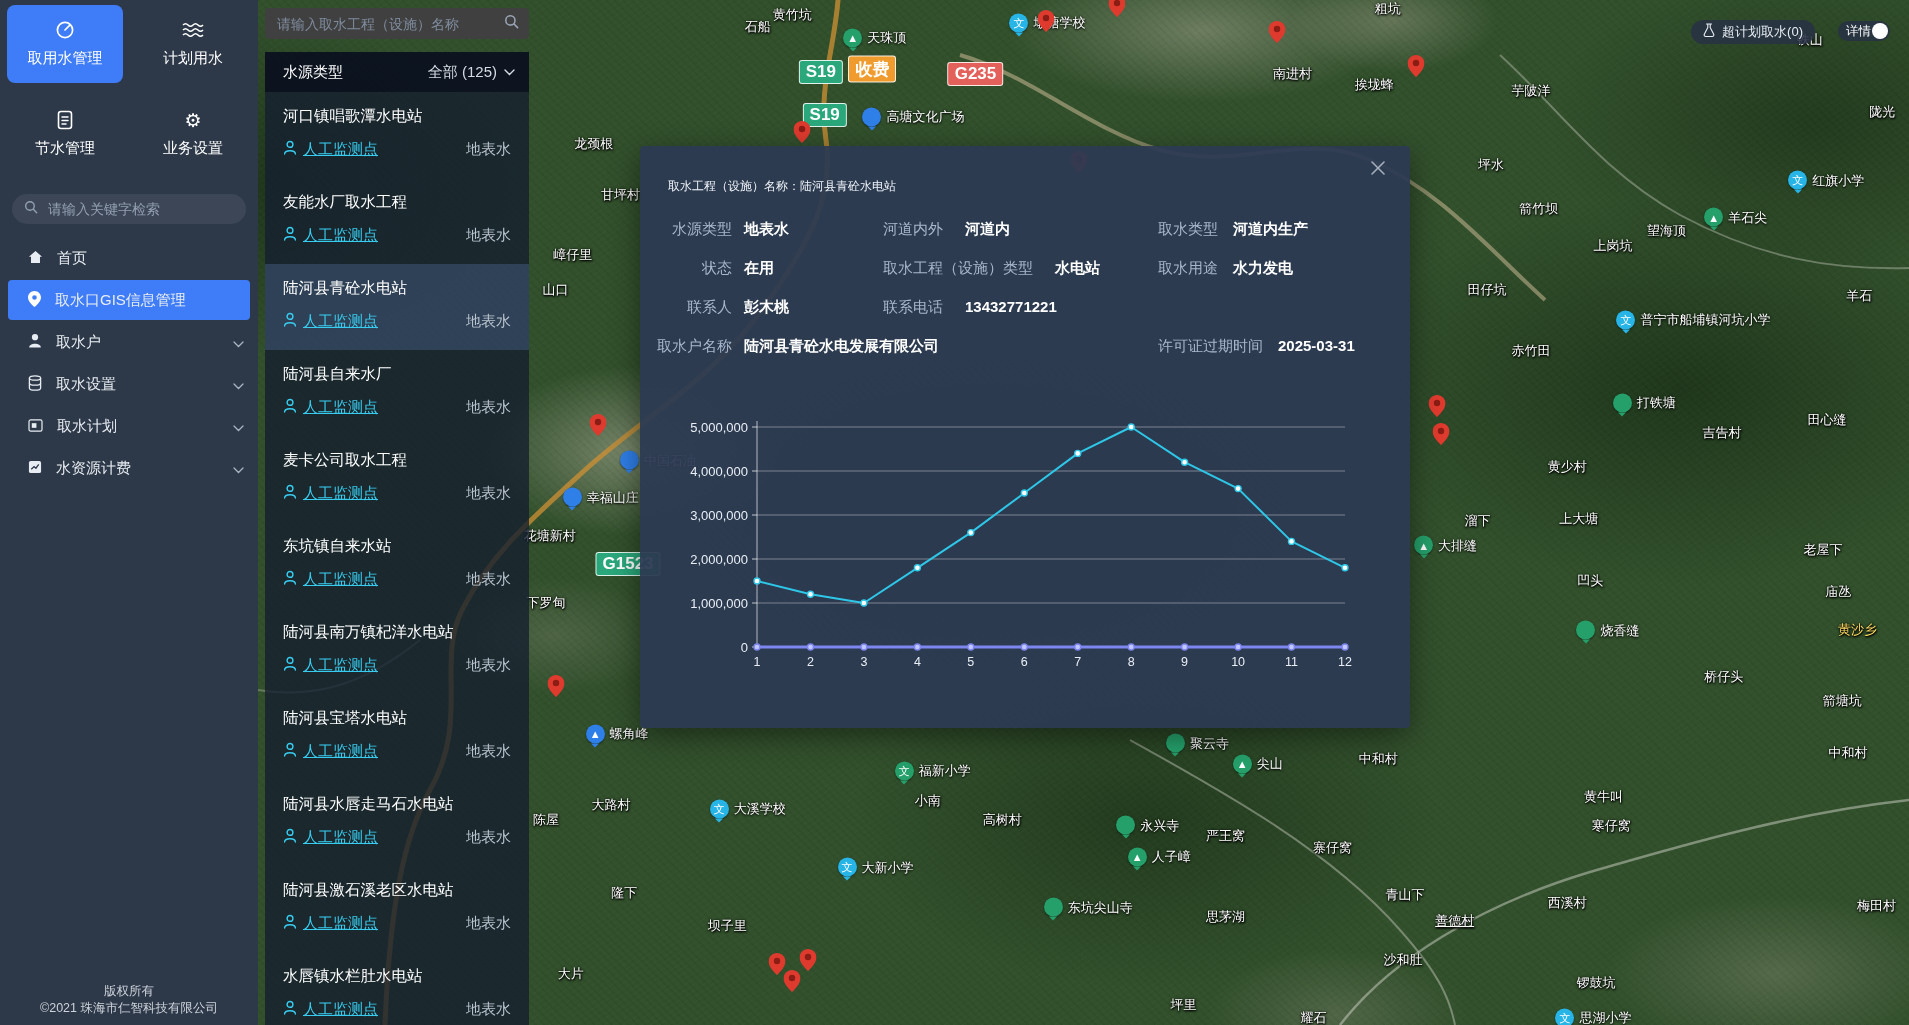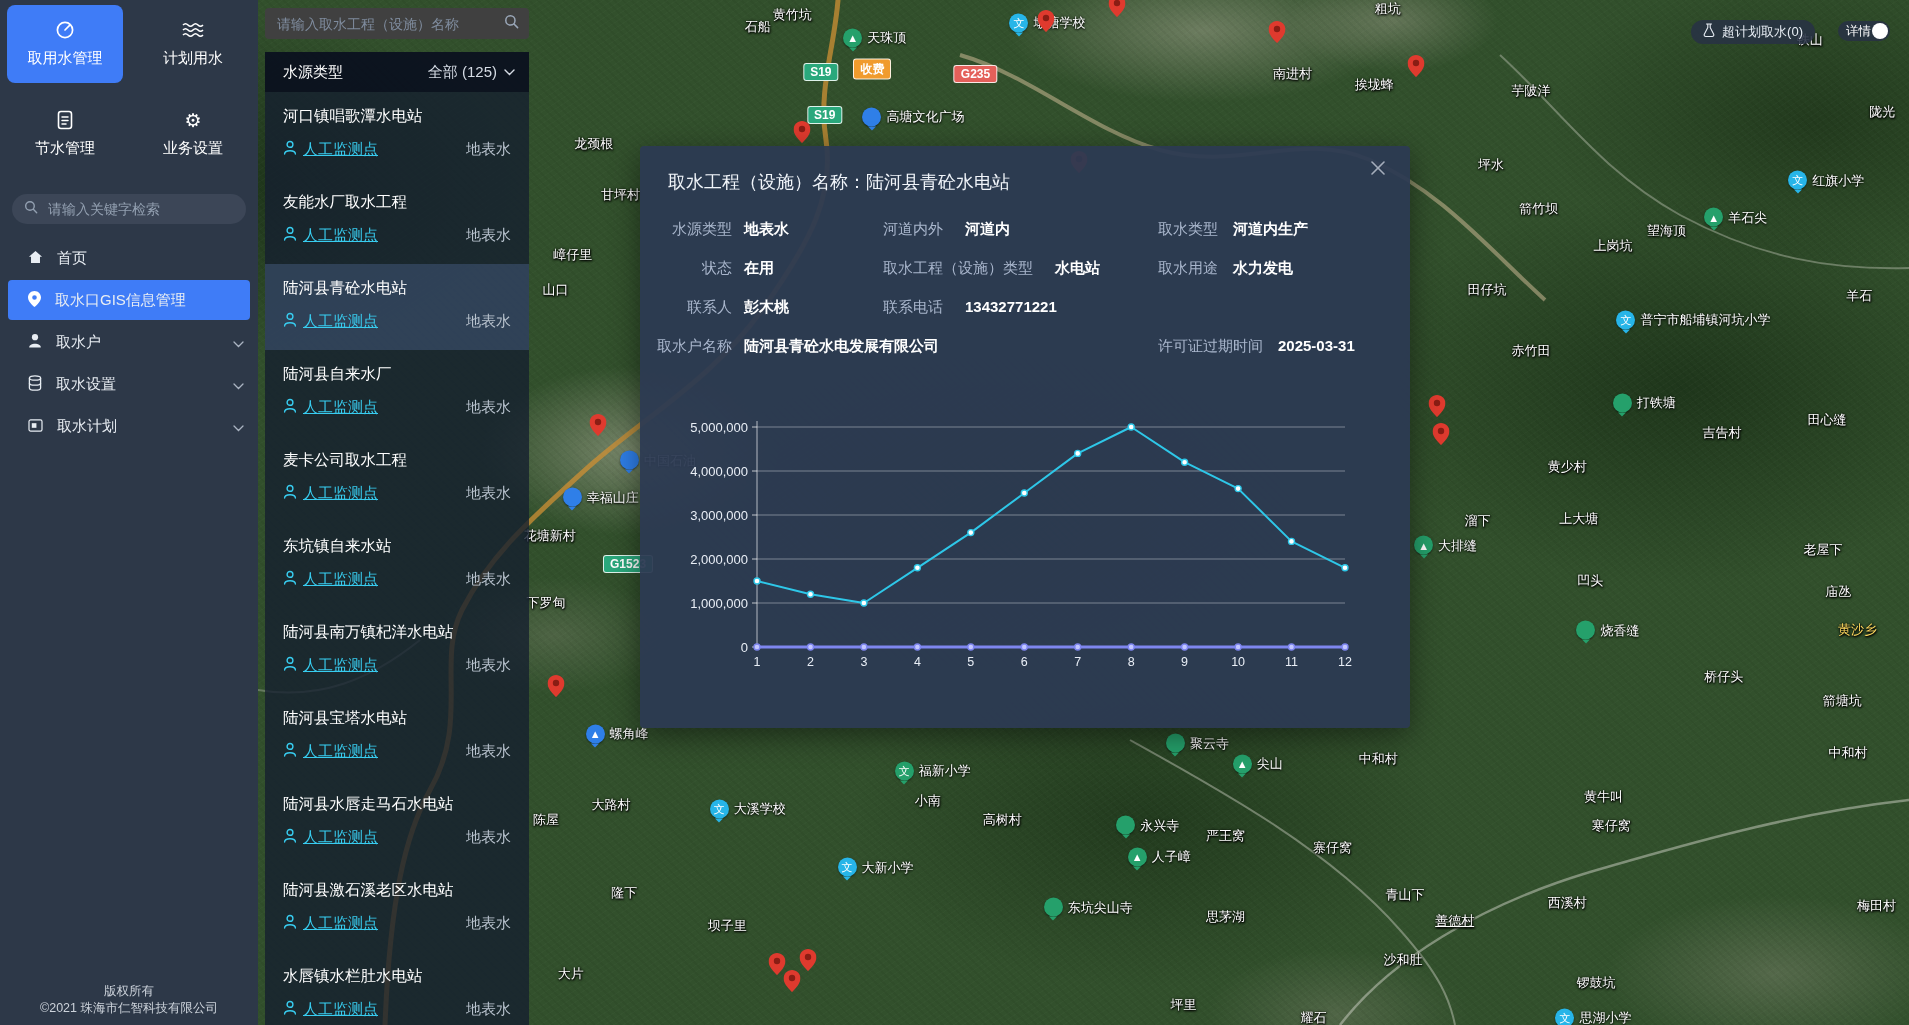--- a/index.html
+++ b/index.html
@@ -30,21 +30,21 @@
   .map-poi{position:absolute;display:flex;align-items:center;gap:5px;transform:translate(-10px,-50%);z-index:1;
       color:#fff;font-size:13px;white-space:nowrap;text-shadow:0 1px 2px rgba(0,0,0,.95),0 0 3px rgba(0,0,0,.9);}
   .poi-pin{width:19px;height:19px;border-radius:50%;flex:0 0 19px;display:flex;align-items:center;justify-content:center;
       font-size:11px;color:#fff;position:relative;box-shadow:0 1px 2px rgba(0,0,0,.5);text-shadow:none;}
   .poi-pin::after{content:"";position:absolute;left:50%;bottom:-4px;transform:translateX(-50%);
       border:4px solid transparent;border-top-color:inherit;border-bottom-width:0;}
   .poi-g .poi-pin{background:#25a06b;border-top-color:#25a06b;color:#fff;}
   .poi-c .poi-pin{background:#27b5e8;border-top-color:#27b5e8;}
   .poi-b .poi-pin{background:#2f7fe8;border-top-color:#2f7fe8;}
   .map-pin{position:absolute;transform:translate(-50%,-100%);z-index:1;}
-  .map-badge{position:absolute;transform:translate(-50%,-50%);z-index:1;font-size:12px;font-weight:bold;color:#fff;
+  .map-badge{position:absolute;transform:translate(-50%,-50%);z-index:1;font-size:17px;font-weight:bold;color:#fff;
       padding:1px 6px;border-radius:3px;border:1px solid rgba(255,255,255,.85);white-space:nowrap;}
   .map-badge.bg-green{background:#2aa87c;}
   .map-badge.bg-orange{background:#f09b2d;}
   .map-badge.bg-red{background:#e4605a;}
   
   #sidebar{position:absolute;left:0;top:0;width:258px;height:1025px;background:#2d3848;z-index:5;}
   #module-grid{display:grid;grid-template-columns:1fr 1fr;gap:12px;padding:5px 7px;}
   .module-btn{height:78px;border-radius:8px;display:flex;flex-direction:column;align-items:center;justify-content:center;
       gap:9px;color:#fff;font-size:15px;cursor:pointer;}
   .module-btn.active{background:#3f7cf7;}
@@ -76,21 +76,21 @@
   
   #over-plan{position:absolute;top:20px;right:94px;height:24px;background:rgba(40,50,68,.88);border-radius:12px;
       display:flex;align-items:center;gap:7px;padding:0 12px;color:#e7edf4;font-size:13px;z-index:3;cursor:pointer;}
   #detail-toggle{position:absolute;top:21px;right:19px;width:52px;height:20px;background:rgba(40,50,68,.9);border-radius:10px;
       display:flex;align-items:center;z-index:3;cursor:pointer;}
   #detail-toggle .dt-label{color:#fff;font-size:12.5px;margin-left:8px;}
   #detail-toggle .knob{width:16px;height:16px;border-radius:50%;background:#fff;margin-left:auto;margin-right:2px;}
   
   #modal{position:absolute;left:640px;top:146px;width:770px;height:582px;background:rgba(44,58,82,.95);border-radius:4px;
       z-index:4;box-shadow:0 8px 30px rgba(0,0,0,.45);}
-  #modal-title{position:absolute;left:28px;top:24px;color:#f0f4f9;font-size:18px;}
+  #modal-title{position:absolute;left:28px;top:32px;color:#f0f4f9;font-size:12px;}
   #modal-close{position:absolute;right:24px;top:14px;width:16px;height:16px;cursor:pointer;opacity:.8;}
   .cell{position:absolute;display:flex;align-items:baseline;}
   .cell .lbl{color:#a9b6cc;font-size:15px;}
   .cell .val{color:#fff;font-size:15px;font-weight:bold;}
   .cell.c1{left:12px;gap:12px;}
   .cell.c1 .lbl{width:80px;text-align:right;flex:0 0 80px;}
   .cell.c2{left:243px;gap:22px;}
   .cell.c3{left:518px;gap:15px;}
   #chart-box{position:absolute;left:18px;top:268px;width:734px;height:296px;}
   #legend{height:24px;display:flex;justify-content:flex-end;align-items:center;gap:20px;padding-right:26px;}
@@ -592,20 +592,34 @@
             <rect x="4" y="4.5" width="5" height="5" fill="#e8edf3"></rect>
           </svg>
       </span>
       <span>取水计划</span>
       <span class="chev">
         <svg width="11" height="7" viewBox="0 0 11 7">
             <polyline points="1,1 5.5,5.5 10,1" stroke="#aab4c2" stroke-width="1.3" fill="none" stroke-linecap="round"></polyline>
           </svg>
       </span>
     </div>
+    <div class="menu-item">
+      <span>
+        <svg width="14" height="14" viewBox="0 0 15 15">
+            <rect x="1" y="1" width="13" height="13" rx="2" fill="#e8edf3"></rect>
+            <polyline points="3.5,10 6.5,7 8.5,8.8 11.5,4.8" stroke="#2d3848" stroke-width="1.4" fill="none"></polyline>
+          </svg>
+      </span>
+      <span>水资源计费</span>
+      <span class="chev">
+        <svg width="11" height="7" viewBox="0 0 11 7">
+            <polyline points="1,1 5.5,5.5 10,1" stroke="#aab4c2" stroke-width="1.3" fill="none" stroke-linecap="round"></polyline>
+          </svg>
+      </span>
+    </div>
   </div>
 
   <div id="copyright">
     <div>版权所有</div>
     <div>©2021 珠海市仁智科技有限公司</div>
   </div>
 </div>
 
 <div id="modal">
   <div id="modal-title">取水工程（设施）名称：陆河县青砼水电站</div>

